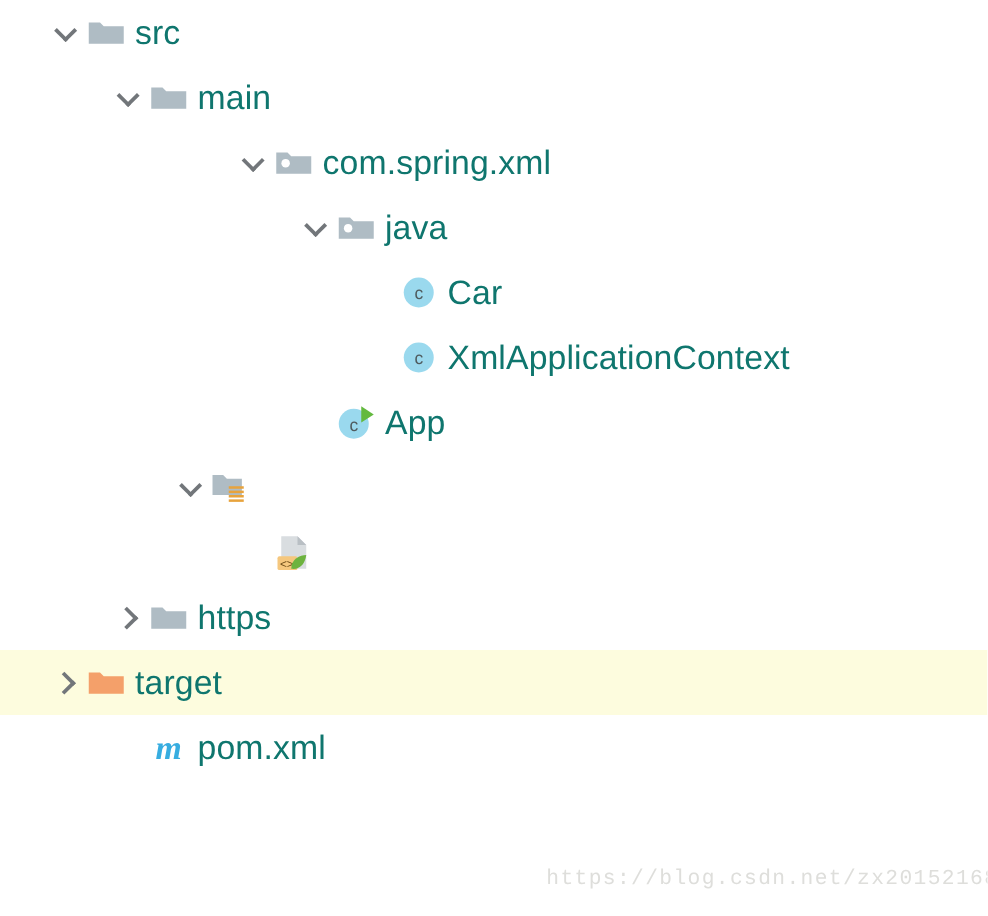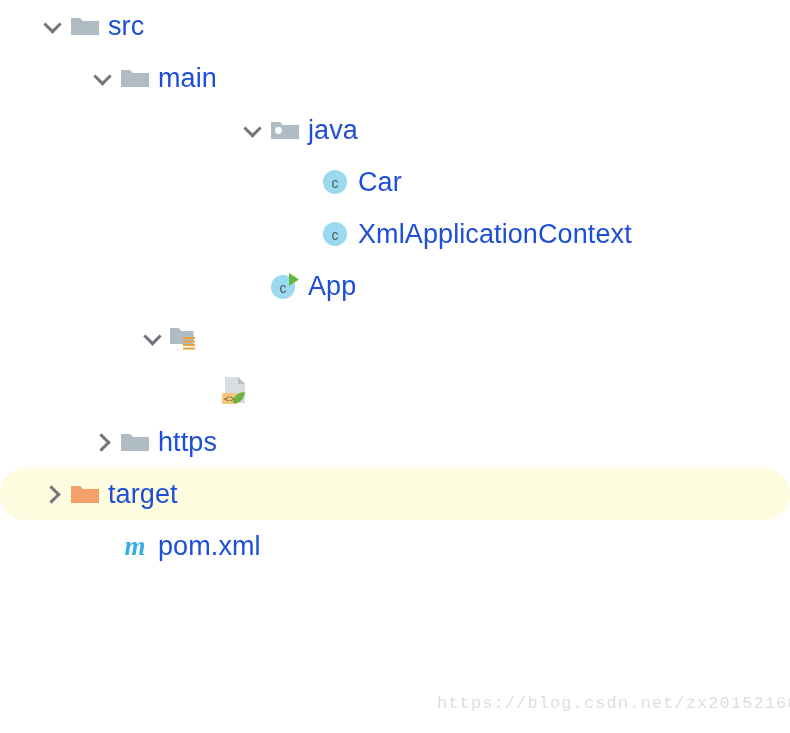--- a/index.html
+++ b/index.html
@@ -25,21 +25,20 @@
     position: relative;
     height: 52px;
     display: flex;
     align-items: center;
     width: 790px;
     box-sizing: border-box;
     white-space: nowrap;
   }
   .row.selected {
     background: #fdfcde;
-    border-radius: 25px;
   }
 
   
   .indent {
     flex: 0 0 auto;
     height: 1px;
   }
 
   
   .arrow {
@@ -79,21 +78,21 @@
     position: relative;
     display: inline-block;
   }
   .icon svg { display: block; }
 
   
   .label {
     flex: 0 0 auto;
     font-size: 27px;
     line-height: 34px;
-    color: #1d4ed8;
+    color: #0f766e;
     letter-spacing: 0.1px;
     padding-left: 6px;
   }
 
   
   #watermark {
     position: absolute;
     left: 437px;
     top: 694px;
     font-family: "Liberation Mono", "DejaVu Sans Mono", monospace;
@@ -122,20 +121,31 @@
       <span class="indent" style="width: 88px;"></span>
       <span class="arrow down"></span>
       <span class="icon">
         <svg width="34" height="34" viewBox="0 0 34 34">
           <path d="M3 9 h9 l3 3 h16 v14 h-28 z" fill="#afbcc4"></path>
         </svg>
       </span>
       <span class="label">main</span>
     </div>
     <div class="row">
+      <span class="indent" style="width: 188px;"></span>
+      <span class="arrow down"></span>
+      <span class="icon">
+        <svg width="34" height="34" viewBox="0 0 34 34">
+          <path d="M3 9 h9 l3 3 h16 v14 h-28 z" fill="#afbcc4"></path>
+          <circle cx="10.5" cy="17.5" r="3.4" fill="#ffffff"></circle>
+        </svg>
+      </span>
+      <span class="label">com.spring.xml</span>
+    </div>
+    <div class="row">
       <span class="indent" style="width: 238px;"></span>
       <span class="arrow down"></span>
       <span class="icon">
         <svg width="34" height="34" viewBox="0 0 34 34">
           <path d="M3 9 h9 l3 3 h16 v14 h-28 z" fill="#afbcc4"></path>
           <circle cx="10.5" cy="17.5" r="3.4" fill="#ffffff"></circle>
         </svg>
       </span>
       <span class="label">java</span>
     </div>

